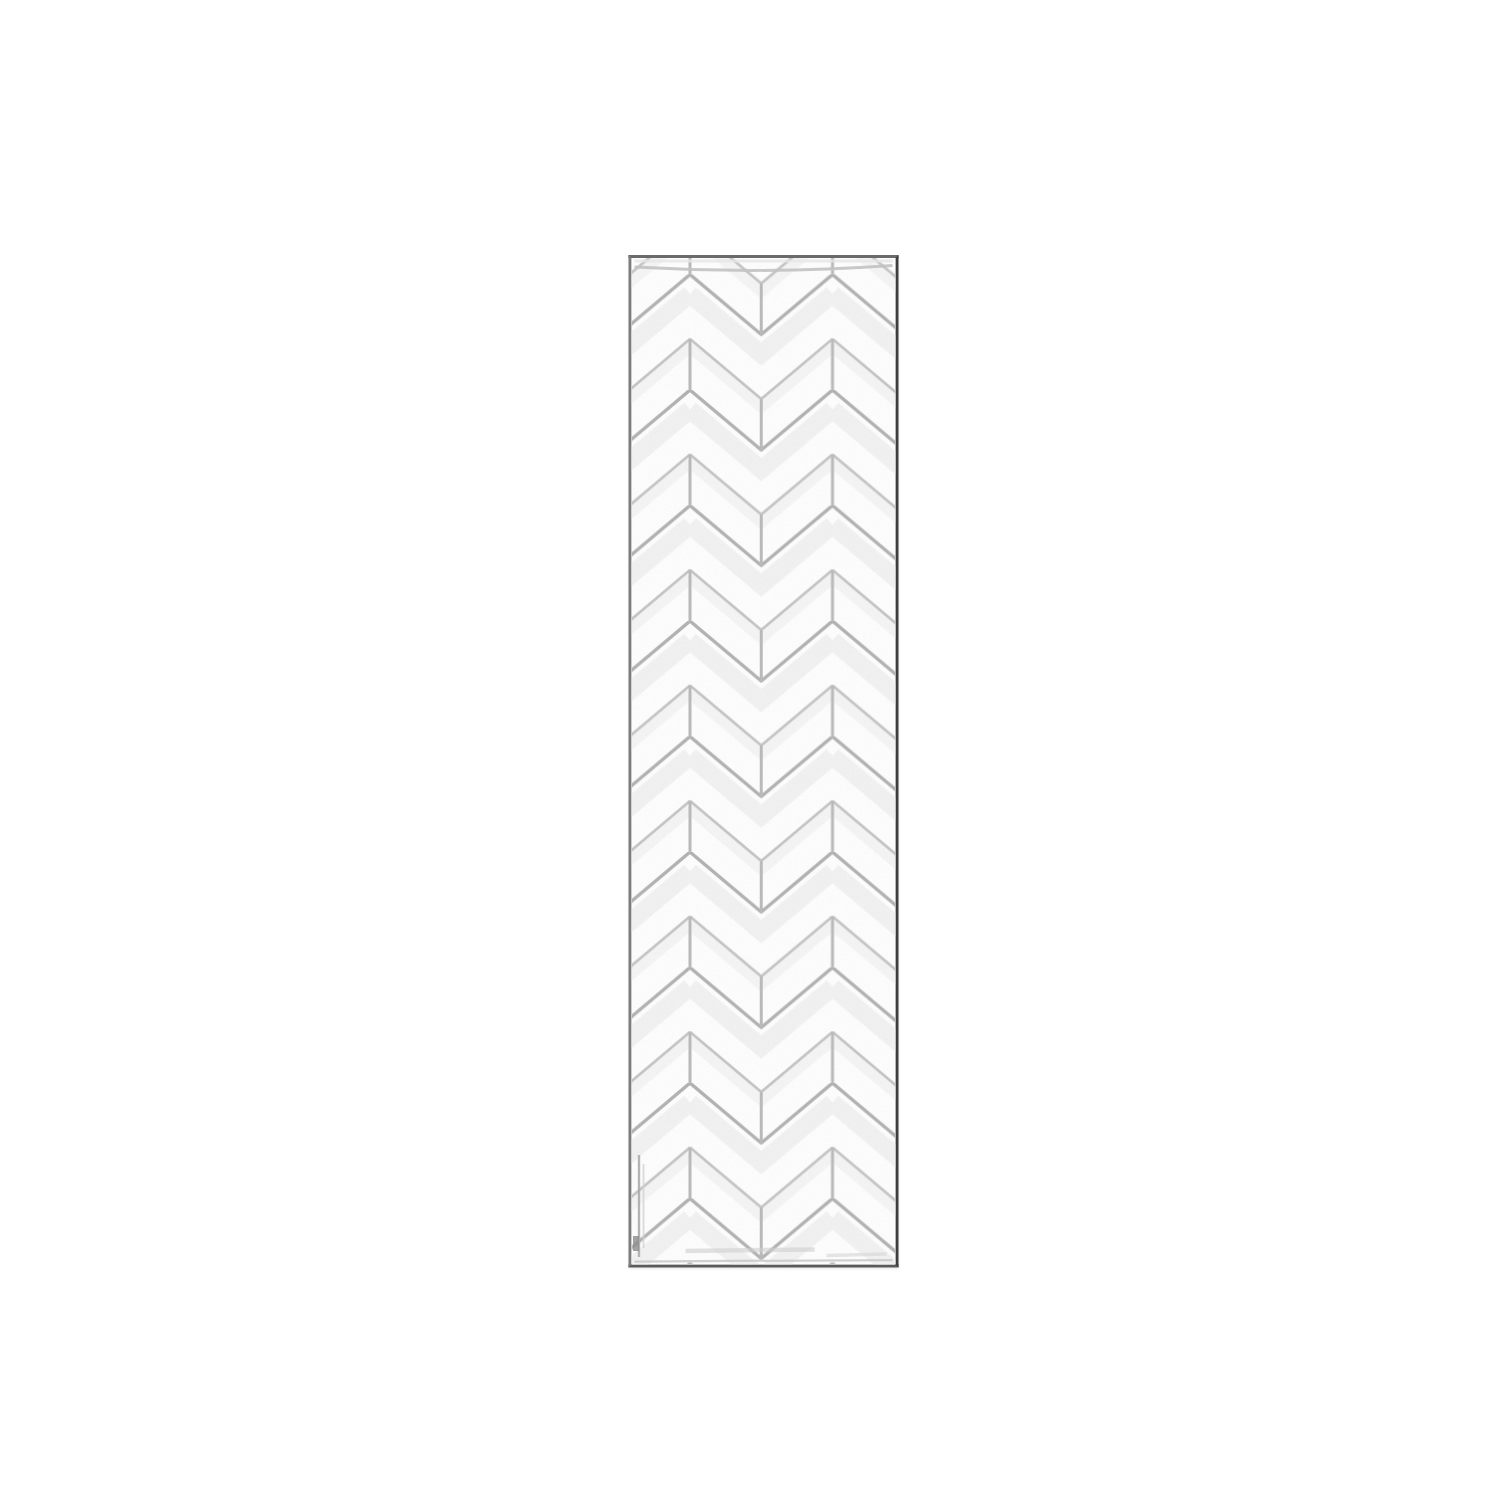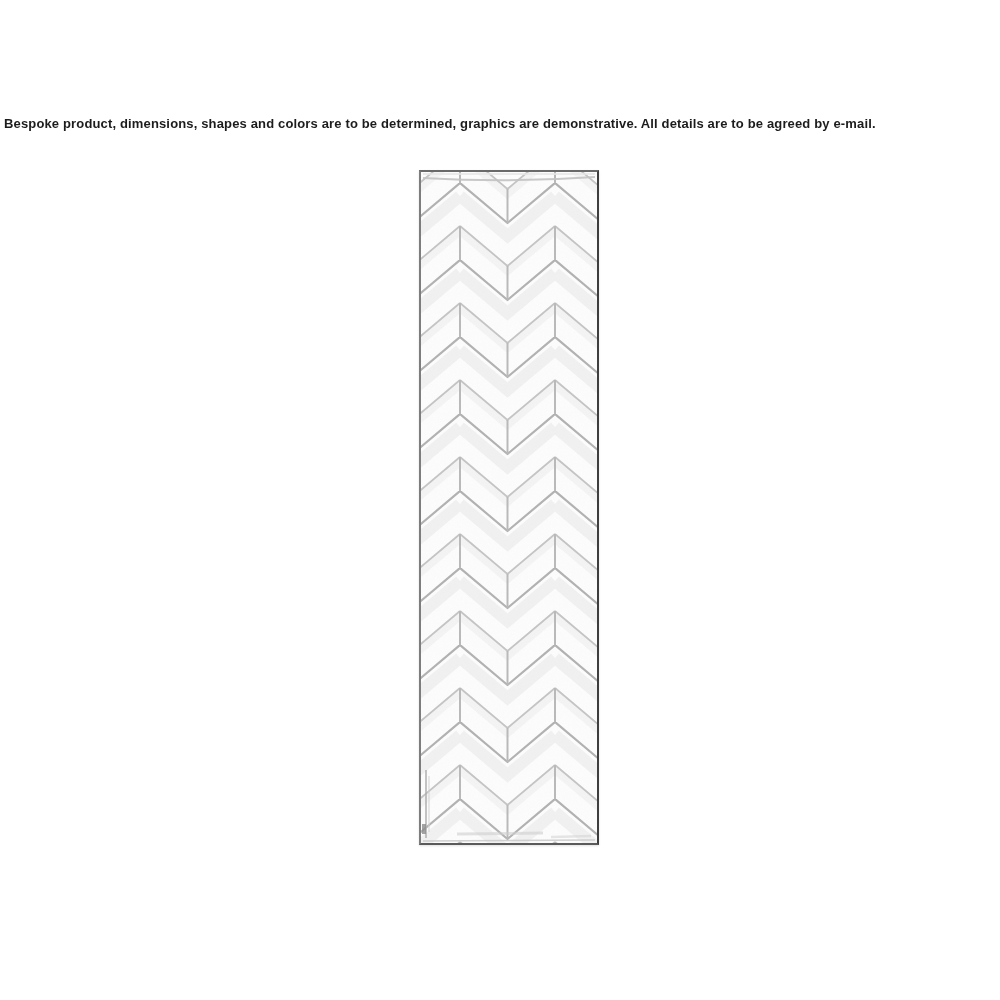--- a/index.html
+++ b/index.html
@@ -45,21 +45,20 @@
     display: block;
     width: 176px;
     height: 671px;
   }
 </style>
 </head>
 <body>
 
 <main class="page">
 
-  <p class="disclaimer">Bespoke product, dimensions, shapes and colors are to be determined, graphics are demonstrative. All details are to be agreed by e-mail.</p>
 
   <figure class="product-panel" aria-label="product image">
     <svg viewBox="0 0 176 671" width="176" height="671" xmlns="http://www.w3.org/2000/svg">
       <defs>
 
         <filter id="paper" x="0%" y="0%" width="100%" height="100%">
           <feTurbulence type="fractalNoise" baseFrequency="0.55" numOctaves="2" seed="7" result="n"></feTurbulence>
           <feColorMatrix in="n" type="matrix" values="0 0 0 0 0.70  0 0 0 0 0.70  0 0 0 0 0.70  0 0 0 0.55 0"></feColorMatrix>
         </filter>
 

